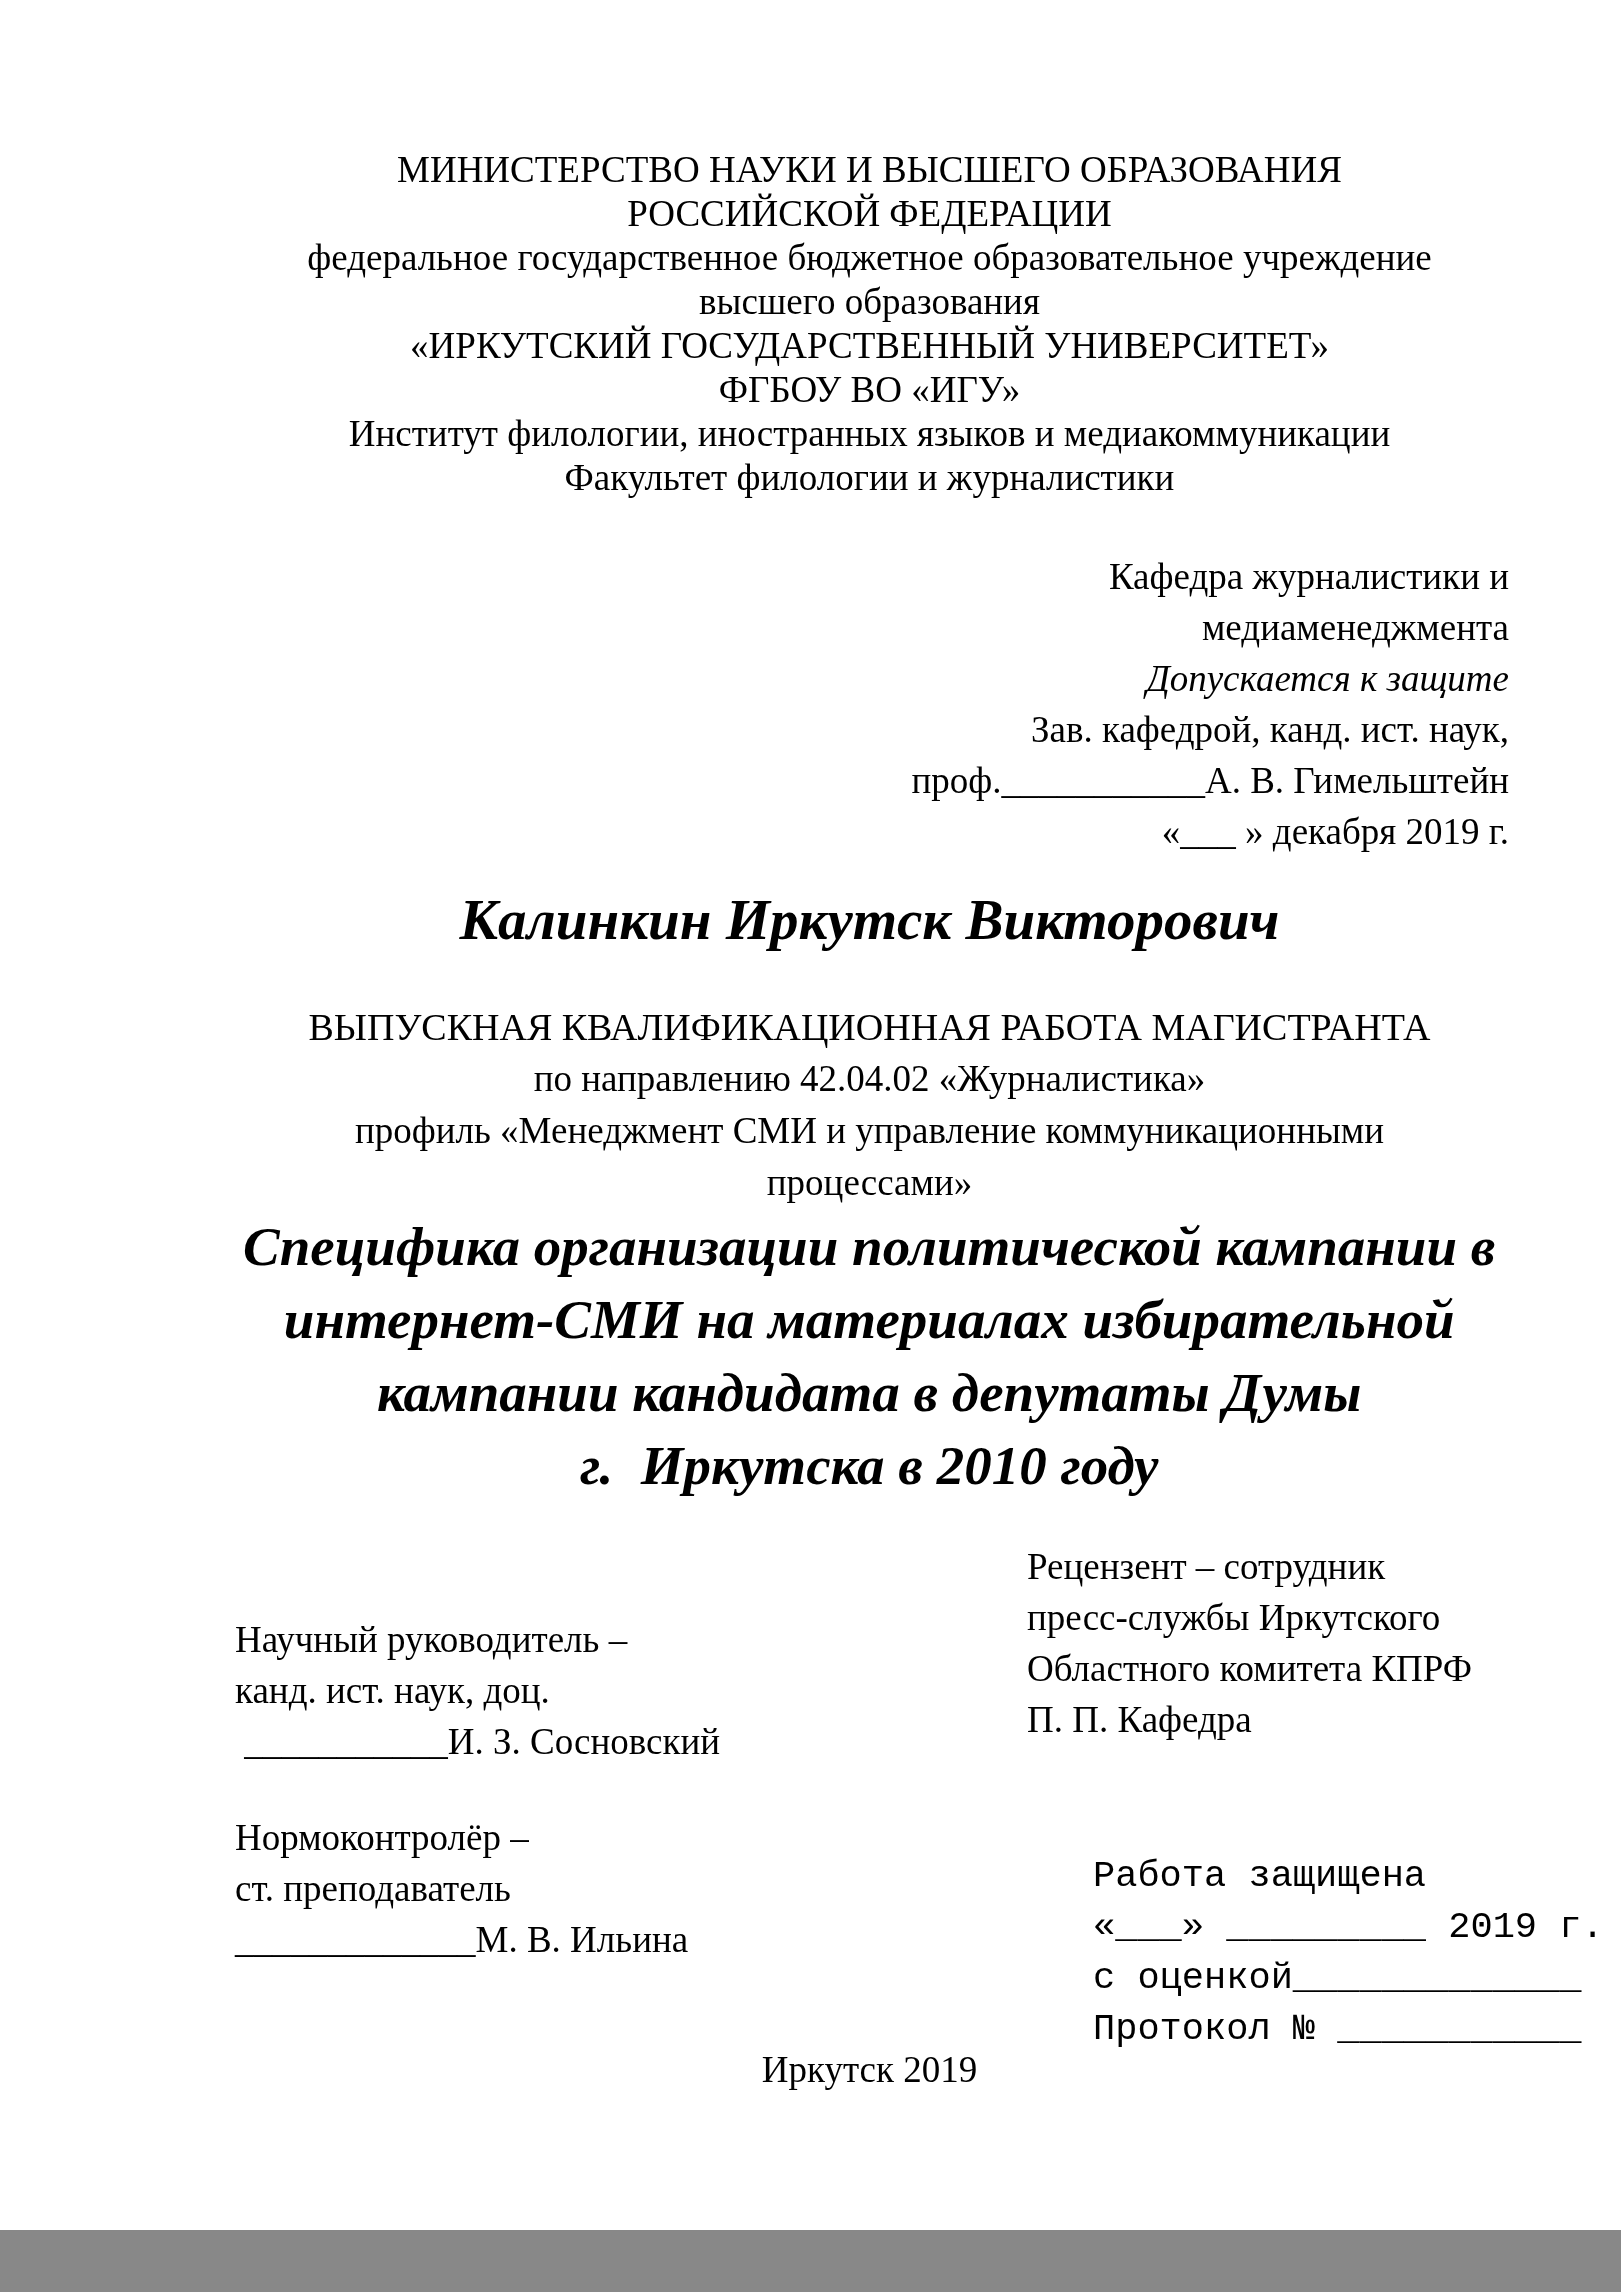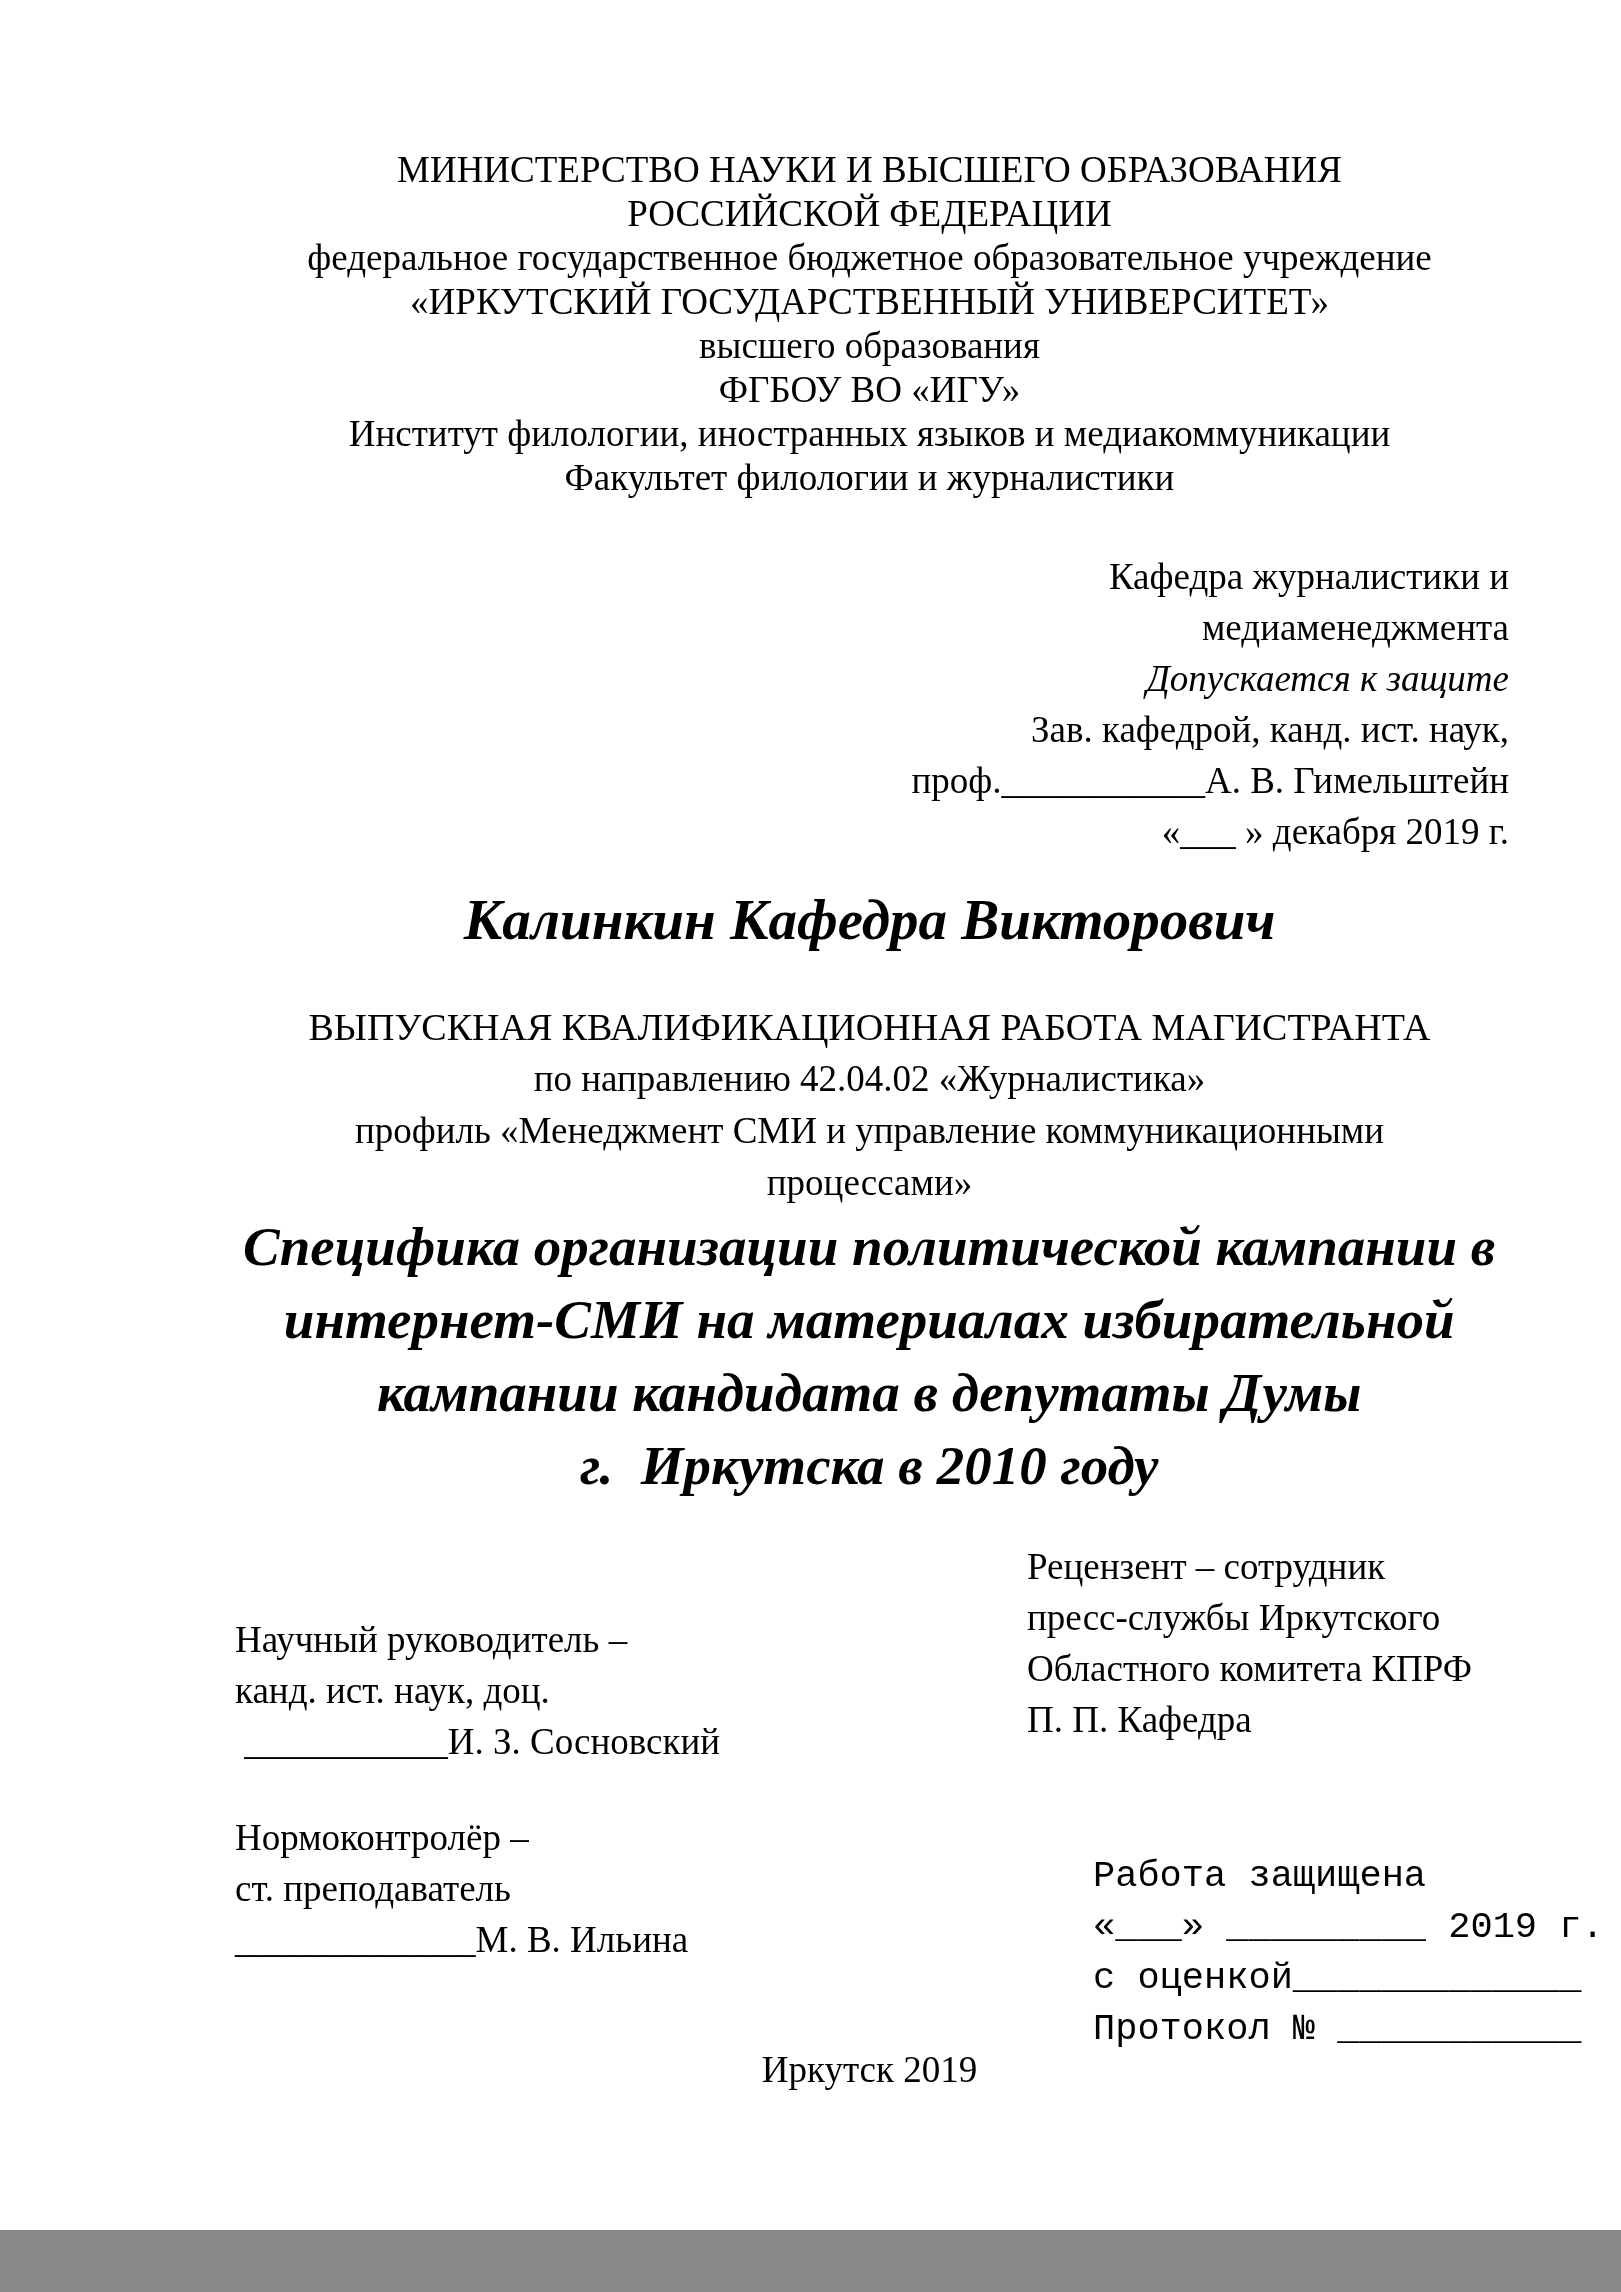--- a/index.html
+++ b/index.html
@@ -80,37 +80,37 @@
 </style>
 </head>
 <body>
 
 <div class="page">
 
   <div class="top-block">
     <div class="line">МИНИСТЕРСТВО НАУКИ И ВЫСШЕГО ОБРАЗОВАНИЯ</div>
     <div class="line">РОССИЙСКОЙ ФЕДЕРАЦИИ</div>
     <div class="line">федеральное государственное бюджетное образовательное учреждение</div>
+    <div class="line">высшего образования</div>
     <div class="line">«ИРКУТСКИЙ ГОСУДАРСТВЕННЫЙ УНИВЕРСИТЕТ»</div>
-    <div class="line">высшего образования</div>
     <div class="line">ФГБОУ ВО «ИГУ»</div>
     <div class="line">Институт филологии, иностранных языков и медиакоммуникации</div>
     <div class="line">Факультет филологии и журналистики</div>
   </div>
 
   <div class="dept-block">
     <div class="line">Кафедра журналистики и</div>
     <div class="line">медиаменеджмента</div>
     <div class="line italic">Допускается к защите</div>
     <div class="line">Зав. кафедрой, канд. ист. наук,</div>
     <div class="line">проф.___________А. В. Гимельштейн</div>
     <div class="line">«___ » декабря 2019 г.</div>
   </div>
 
-  <div class="author line">Калинкин Кафедра Викторович</div>
+  <div class="author line">Калинкин Иркутск Викторович</div>
 
   <div class="vkr-block">
     <div class="line vkr-heading">ВЫПУСКНАЯ КВАЛИФИКАЦИОННАЯ РАБОТА МАГИСТРАНТА</div>
     <div class="line">по направлению 42.04.02 «Журналистика»</div>
     <div class="line">профиль «Менеджмент СМИ и управление коммуникационными</div>
     <div class="line">процессами»</div>
   </div>
 
   <div class="title-block">
     <div class="line">Специфика организации политической кампании в</div>

